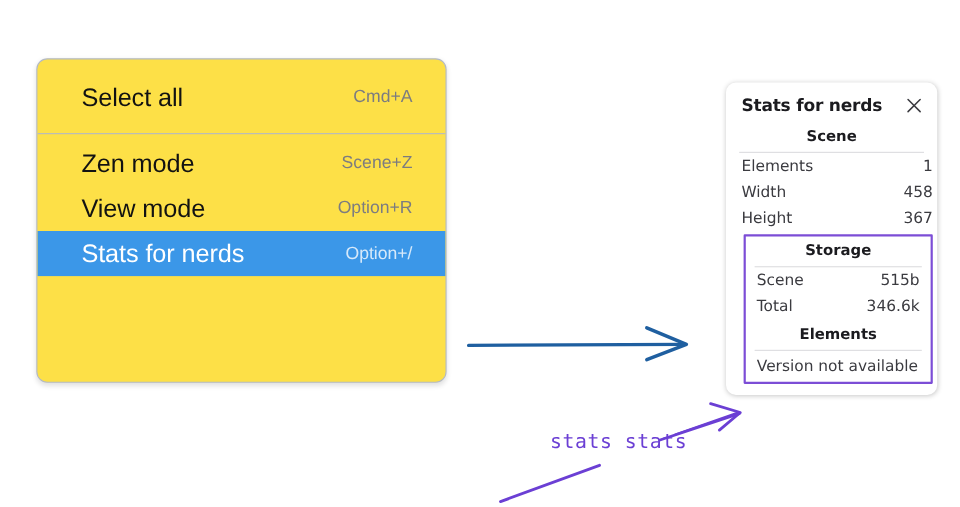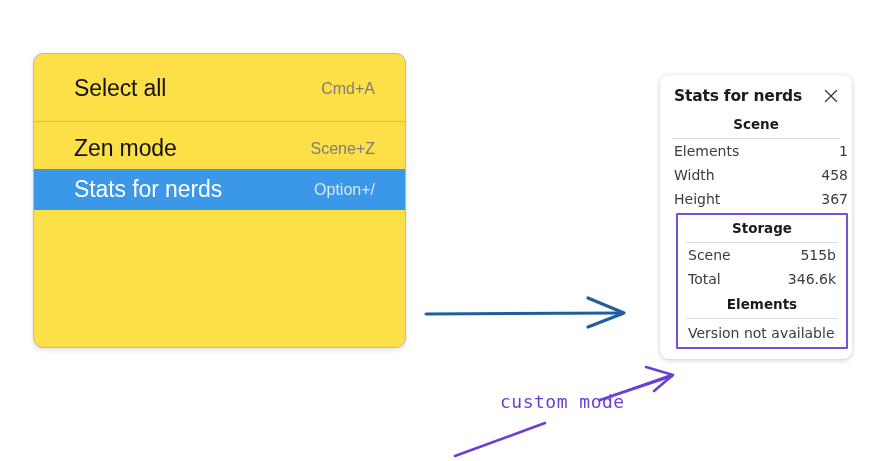--- a/index.html
+++ b/index.html
@@ -168,20 +168,24 @@
       <span class="shortcut">Cmd+A</span>
     </div>
   </div>
 
   <div class="menu-sep"></div>
 
   <div class="menu-group">
     <div class="menu-item">
       <span class="label">Zen mode</span>
       <span class="shortcut">Scene+Z</span>
+    </div>
+    <div class="menu-item">
+      <span class="label">View mode</span>
+      <span class="shortcut">Option+R</span>
     </div>
     <div class="menu-item selected">
       <span class="label">Stats for nerds</span>
       <span class="shortcut">Option+/</span>
     </div>
   </div>
 
 </div>
 
 <div class="stats-card">
@@ -245,13 +249,13 @@
     <path d="M600 400 L672 376" stroke="#6b3fd4" stroke-width="2.6" fill="none" stroke-linecap="round"></path>
     <path d="M614 395 L671 375" stroke="#6b3fd4" stroke-width="2" fill="none" stroke-linecap="round"></path>
     <path d="M646 367 L673 375 L654 391" stroke="#6b3fd4" stroke-width="2.6" fill="none" stroke-linecap="round" stroke-linejoin="round"></path>
   </g>
 
   <g>
     <path d="M455 456 L545 423" stroke="#6b3fd4" stroke-width="2.6" fill="none" stroke-linecap="round"></path>
   </g>
 </svg>
 
-<div class="anno-text">custom mode</div>
+<div class="anno-text">stats stats</div>
 
 </body></html>

